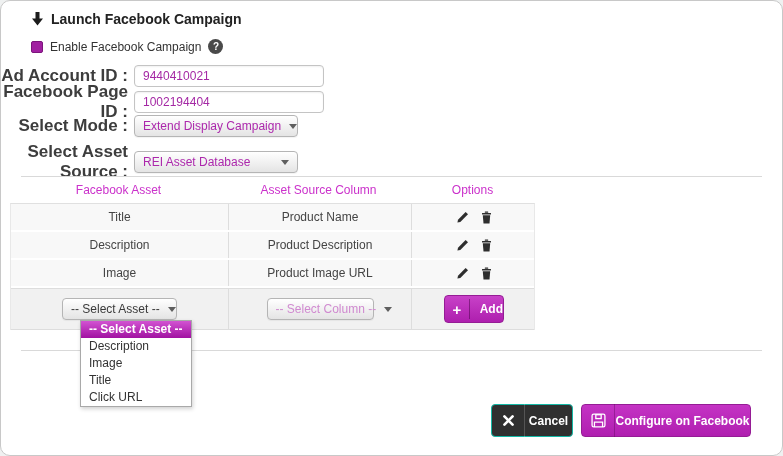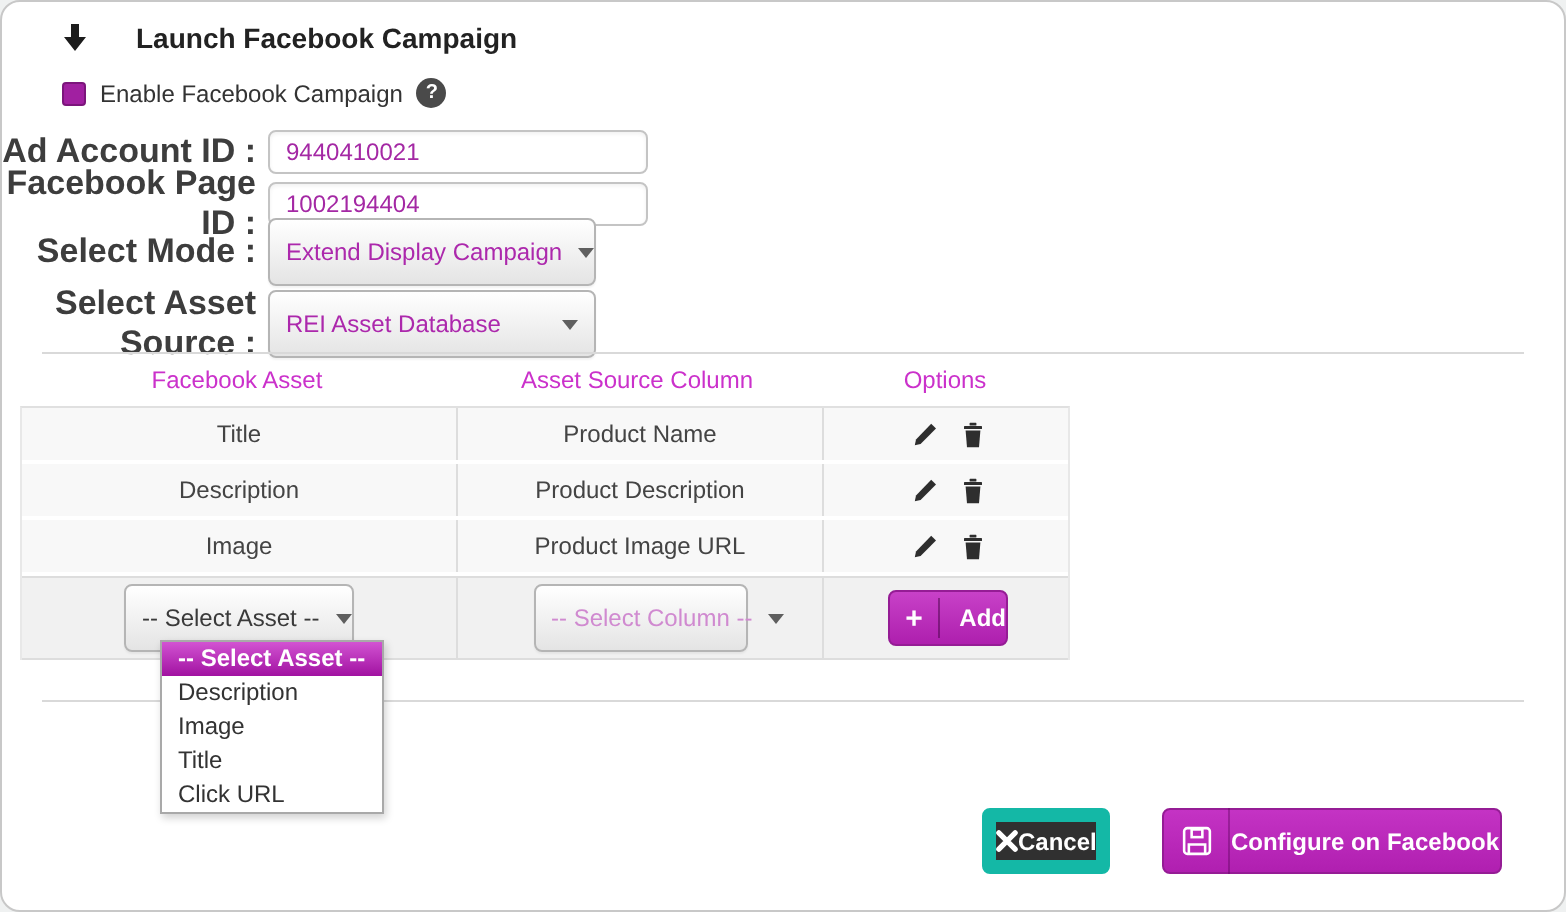--- a/index.html
+++ b/index.html
@@ -4,21 +4,21 @@
 <style>
   * { box-sizing: border-box; margin: 0; padding: 0; }
   html,body { width:783px; height:456px; background:#eff1f1; font-family:"Liberation Sans", sans-serif; }
   .screen { position:relative; width:783px; height:456px; }
   .panel {
     position:absolute; inset:0; background:#ffffff;
     border:1px solid #c8c8c8; border-radius:10px; overflow:visible;
   }
 
   
-  .hdr { position:absolute; left:30px; top:10px; display:flex; align-items:center; gap:24px; }
+  .hdr { position:absolute; left:30px; top:10px; display:flex; align-items:center; gap:7px; }
   .hdr .title { font-size:14px; font-weight:bold; color:#222; }
 
   
   .enable-row { position:absolute; left:30px; top:38px; display:flex; align-items:center; gap:7px; }
   .cbx { width:12px; height:12px; background:#a120a1; border:1px solid #7c157c; border-radius:2px; }
   .enable-row .lbl { font-size:12px; color:#333; }
   .help { width:15px; height:15px; border-radius:50%; background:#4a4a4a; color:#fff;
           font-size:10px; font-weight:bold; display:flex; align-items:center; justify-content:center; }
 
   
@@ -27,21 +27,21 @@
   .txt-input {
     position:absolute; left:133px; width:190px; height:22px;
     border:1px solid #c4c4c4; border-radius:4px; padding:0 8px;
     font-family:"Liberation Sans", sans-serif; font-size:12px; color:#a428a4;
     box-shadow:inset 0 1px 2px rgba(0,0,0,0.06); outline:none; background:#fff;
   }
   .sel-btn {
     height:22px; background:linear-gradient(#ffffff,#e4e4e4);
     border:1px solid #b5b5b5; border-radius:4px;
     display:flex; align-items:center; justify-content:space-between;
-    padding:16px 8px; font-size:12px; cursor:pointer; box-shadow:0 1px 1px rgba(0,0,0,0.05);
+    padding:4px 8px; font-size:12px; cursor:pointer; box-shadow:0 1px 1px rgba(0,0,0,0.05);
   }
   .sel-btn .val { color:#ac28ac; white-space:nowrap; }
   .caret { width:0; height:0; border-left:4px solid transparent; border-right:4px solid transparent;
            border-top:5px solid #5f5f5f; margin-left:8px; }
   .sel-mode { position:absolute; left:133px; width:164px; }
 
   .divider { position:absolute; left:20px; right:20px; border-top:1px solid #d9d9d9; }
 
   
   .map-table { position:absolute; left:9px; top:176px; width:525px; font-size:12px; }
@@ -72,21 +72,21 @@
   .dd-list {
     position:absolute; left:79px; top:319px; width:112px; background:#fff;
     border:1px solid #a9a9a9; z-index:30; box-shadow:1px 2px 4px rgba(0,0,0,0.18);
   }
   .dd-item { font-size:12px; color:#333; padding:1px 8px; line-height:15px; cursor:pointer; white-space:nowrap; }
   .dd-item.hl { background:linear-gradient(#d253d2,#a112a1); color:#fff; font-weight:bold; }
 
   
   .ftr-btn { position:absolute; top:403px; height:33px; border-radius:4px; display:flex;
              align-items:center; color:#fff; font-size:12px; font-weight:bold; cursor:pointer; }
-  .btn-cancel { left:490px; width:64px; background:#303030; border:7px solid #14b8a6; }
+  .btn-cancel { left:490px; width:82px; background:#303030; border:1px solid #14b8a6; }
   .btn-config { left:580px; width:170px; background:linear-gradient(#c433c4,#b01fb0); border:1px solid #951c95; }
   .ftr-btn .ic { width:32px; display:flex; align-items:center; justify-content:center; }
   .ftr-btn .vsep { width:1px; height:33px; }
   .btn-cancel .vsep { background:rgba(255,255,255,0.18); }
   .btn-config .vsep { background:rgba(80,0,80,0.35); }
   .ftr-btn .txt { flex:1; text-align:center; }
 </style>
 </head>
 <body>
 

